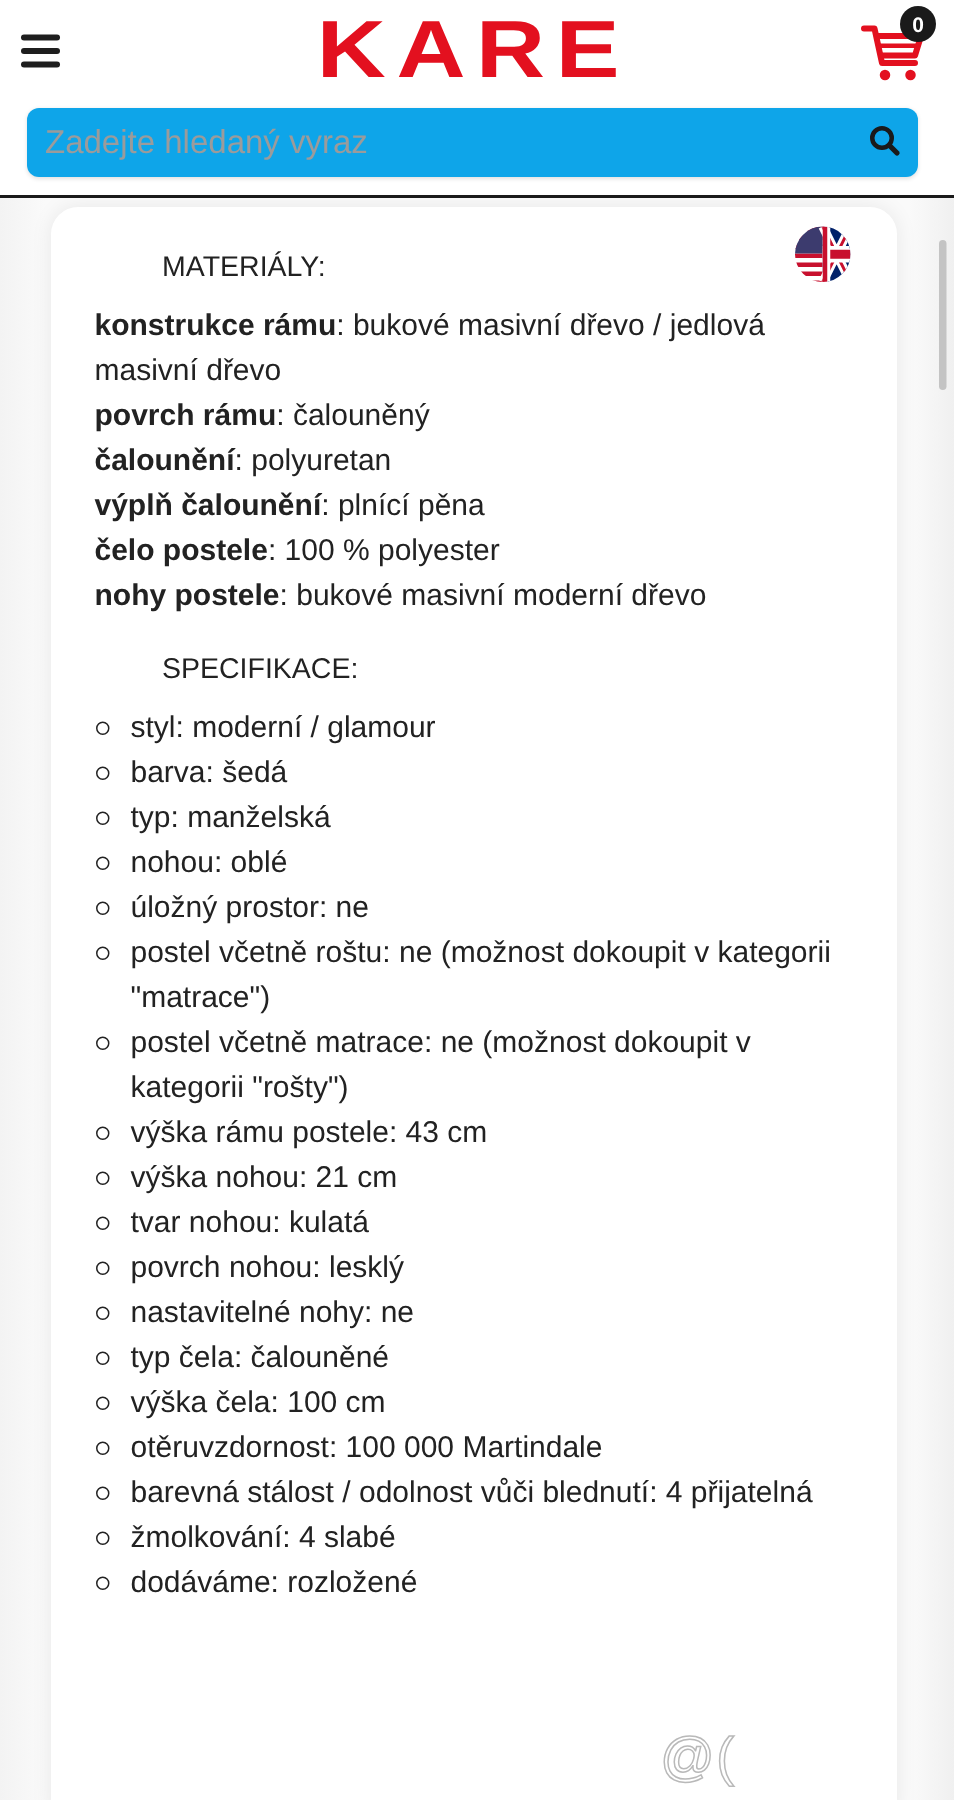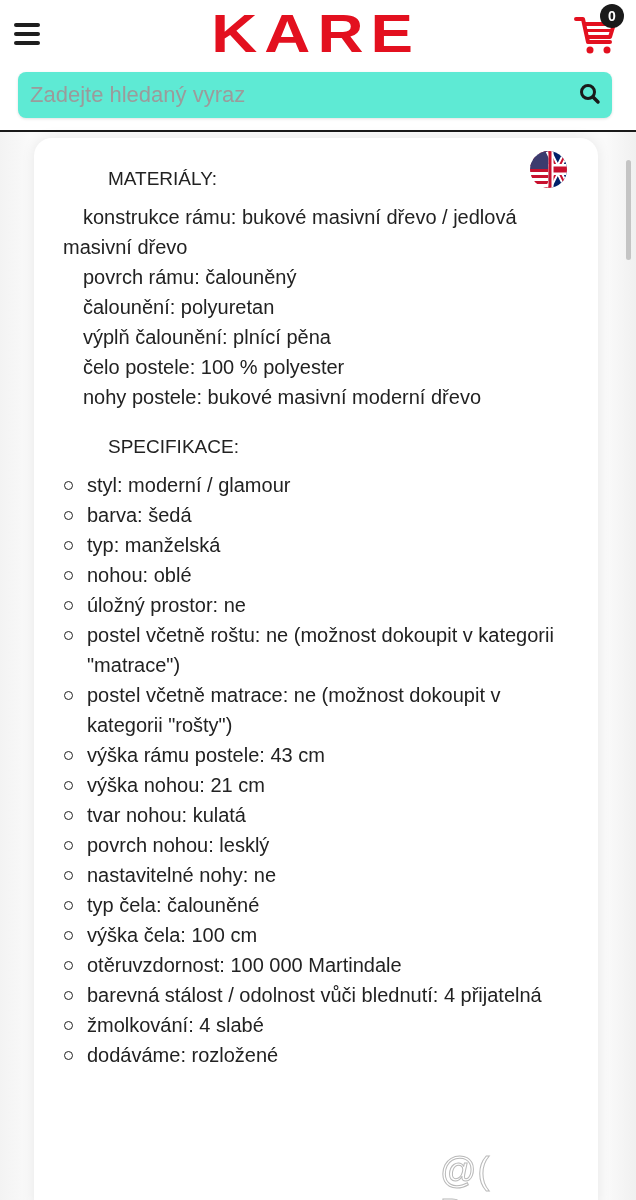--- a/index.html
+++ b/index.html
@@ -6,37 +6,37 @@
   html, body { width: 636px; height: 1200px; overflow: hidden; background: #ffffff; }
   body { font-family: "Liberation Sans", "DejaVu Sans", sans-serif; color: #222; position: relative; }
 
   .header { position: absolute; top: 0; left: 0; width: 636px; height: 104px; background: #fff; padding-left: 16px; }
   .hamburger { position: absolute; left: 14px; top: 23px; width: 28px; height: 24px; cursor: pointer; }
   .hamburger span { display: block; height: 4px; background: #1e1e1e; border-radius: 2px; margin-bottom: 5px; width: 26px; }
   .logo { position: absolute; left: 200px; top: 8px; width: 230px; height: 50px; font-family: "Liberation Sans", sans-serif; font-weight: 700; font-size: 54px; color: #e3101f; letter-spacing: 6px; line-height: 50px; text-align: center; transform: scaleX(1.18); transform-origin: left center; width: 196px; }
   .cart { position: absolute; left: 574px; top: 14px; width: 44px; height: 42px; cursor: pointer; }
   .cart-badge { position: absolute; left: 600px; top: 4px; width: 24px; height: 24px; border-radius: 50%; background: #1a1a1a; color: #fff; font-size: 14px; text-align: center; line-height: 24px; font-weight: 700; }
 
-  .search { position: absolute; left: 18px; top: 72px; width: 594px; height: 46px; border-radius: 8px; background: #5eead4; box-shadow: 0 1px 3px rgba(0,0,0,0.12); }
+  .search { position: absolute; left: 18px; top: 72px; width: 594px; height: 46px; border-radius: 8px; background: #0ea5e9; box-shadow: 0 1px 3px rgba(0,0,0,0.12); }
   .search input { position: absolute; left: 12px; top: 4px; width: 540px; height: 38px; border: none; outline: none; font-size: 22px; color: #333; background: transparent; font-family: "Liberation Sans", sans-serif; }
   .search input::placeholder { color: #9b9b9b; }
   .search-btn { position: absolute; right: 8px; top: 8px; width: 28px; height: 28px; cursor: pointer; }
 
   .divider { position: absolute; left: 0; top: 130px; width: 636px; height: 2px; background: #1a1a1a; }
 
   .page-bg { position: absolute; left: 0; top: 132px; width: 636px; height: 1068px; background: linear-gradient(90deg, #f3f3f3 0, #fafafa 30px, #fafafa 606px, #f0f0f0 636px); }
   .card { position: absolute; left: 34px; top: 138px; width: 564px; height: 1080px; background: #fff; border-radius: 18px; box-shadow: 0 0 14px rgba(0,0,0,0.08); }
 
   .scrollbar { position: absolute; left: 626px; top: 160px; width: 5px; height: 100px; background: #c4c4c4; border-radius: 3px; }
 
   .flag { position: absolute; left: 530px; top: 151px; width: 37px; height: 37px; cursor: pointer; }
 
   .section-title { position: absolute; left: 108px; font-size: 19px; color: #222; font-family: "Liberation Sans", sans-serif; }
   .mat-list { position: absolute; left: 63px; top: 202px; width: 520px; font-size: 20px; line-height: 30px; color: #222; }
-  .mat-list b { font-weight: 400; margin-left: 20px; }
+  .mat-list b { font-weight: 700; }
 
   .spec-list { position: absolute; left: 63px; top: 470px; width: 500px; list-style: none; font-size: 20px; line-height: 30px; color: #222; }
   .spec-list li { position: relative; padding-left: 24px; }
   .spec-list li::before { content: ""; position: absolute; left: 1px; top: 11px; width: 7px; height: 7px; border: 1.5px solid #222; border-radius: 50%; }
 
   .watermark { position: absolute; left: 440px; top: 1150px; font-size: 36px; color: #fff; -webkit-text-stroke: 1px #b9b9b9; letter-spacing: 1px; font-family: "Liberation Sans", sans-serif; }
 </style>
 </head>
 <body>
 

